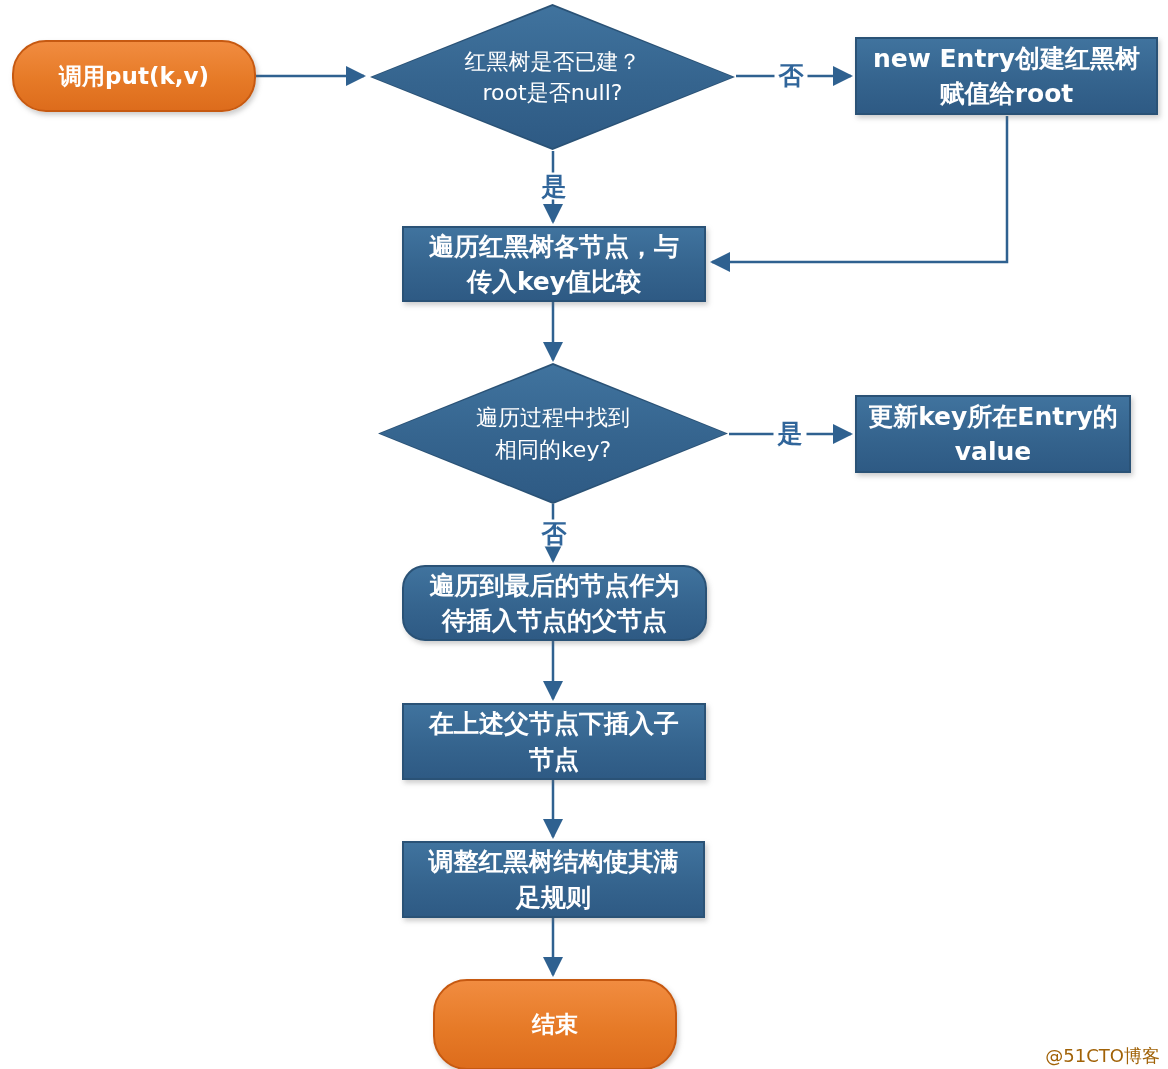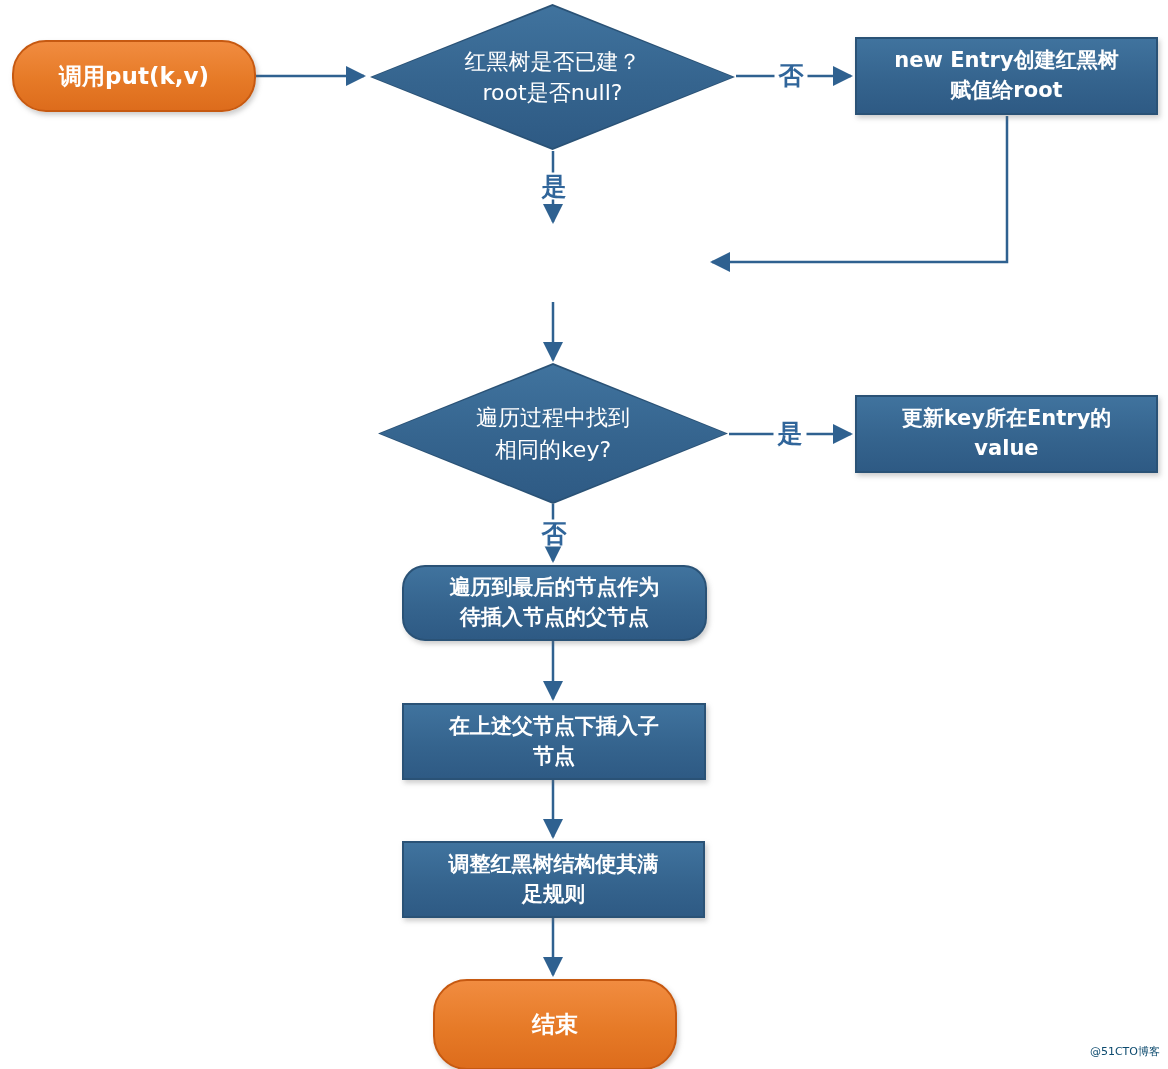--- a/index.html
+++ b/index.html
@@ -9,21 +9,21 @@
     overflow:hidden;
   }
   .connector-layer { position:absolute; left:0; top:0; width:1168px; height:1069px; z-index:1; }
   .node {
     position:absolute; z-index:2; display:flex; align-items:center; justify-content:center;
     text-align:center; color:#ffffff; font-weight:bold; white-space:pre-line;
     box-sizing:border-box; line-height:1.42;
   }
   .proc {
     background:linear-gradient(to bottom,#40739E 0%,#35648E 55%,#2E5A84 100%);
-    border:2px solid #2A5276; font-size:21px;
+    border:2px solid #2A5276; font-size:25px;
     box-shadow:2px 3px 5px rgba(110,110,110,0.35);
   }
   .terminator {
     background:linear-gradient(to bottom,#F18C40 0%,#E67A27 55%,#DD6C1C 100%);
     border:2px solid #C65911; border-radius:34px; font-size:23px;
     box-shadow:2px 3px 5px rgba(110,110,110,0.35);
   }
   .diamond-outer {
     position:absolute; z-index:2;
     clip-path:polygon(50% 0,100% 50%,50% 100%,0 50%);
@@ -37,22 +37,22 @@
     display:flex; align-items:center; justify-content:center;
     color:#ffffff; font-weight:normal; font-size:22px; text-align:center;
     white-space:pre-line; line-height:1.42;
   }
   .edge-label {
     position:absolute; z-index:3; transform:translate(-50%,-50%);
     background:#ffffff; color:#30659A; font-weight:bold; font-size:25px;
     padding:1px 4px; line-height:1;
   }
   .watermark {
-    position:absolute; z-index:3; right:8px; bottom:10px;
-    color:#0c4a6e; font-size:11px; font-weight:normal;
+    position:absolute; z-index:3; right:8px; bottom:1px;
+    color:#a16207; font-size:18px; font-weight:normal;
   }
 </style>
 </head>
 <body>
 
 <div class="canvas">
 
   <svg class="connector-layer" width="1168" height="1069" viewBox="0 0 1168 1069" xmlns="http://www.w3.org/2000/svg">
     <defs>
       <marker id="arrow" viewBox="0 0 10 10" refX="9" refY="5" markerWidth="8" markerHeight="8" orient="auto-start-reverse">
@@ -76,27 +76,29 @@
   <div class="node terminator" style="left:12px; top:40px; width:244px; height:72px;">调用put(k,v)</div>
 
   <div class="diamond-outer" style="left:370px; top:4px; width:365px; height:146px;">
     <div class="diamond-inner">红黑树是否已建？
 root是否null?</div>
   </div>
 
   <div class="node proc" style="left:855px; top:37px; width:303px; height:78px;">new Entry创建红黑树
 赋值给root</div>
 
+  <div class="node proc" style="left:402px; top:226px; width:304px; height:76px;">遍历红黑树各节点，与
+传入key值比较</div>
 
   <div class="diamond-outer" style="left:378px; top:363px; width:350px; height:141px;">
     <div class="diamond-inner">遍历过程中找到
 相同的key?</div>
   </div>
 
-  <div class="node proc" style="left:855px; top:395px; width:303px; height:78px;">更新key所在Entry的
+  <div class="node proc" style="left:855px; top:395px; width:276px; height:78px;">更新key所在Entry的
 value</div>
 
   <div class="node proc" style="left:402px; top:565px; width:305px; height:76px;border-radius:23px;">遍历到最后的节点作为
 待插入节点的父节点</div>
 
   <div class="node proc" style="left:402px; top:703px; width:304px; height:77px;">在上述父节点下插入子
 节点</div>
 
   <div class="node proc" style="left:402px; top:841px; width:303px; height:77px;">调整红黑树结构使其满
 足规则</div>

